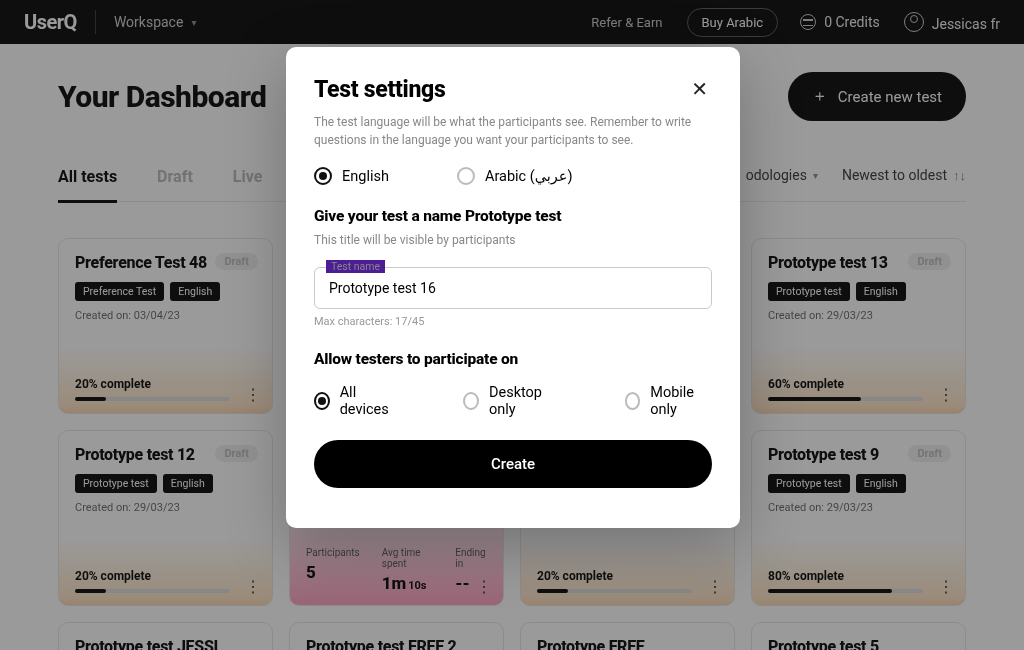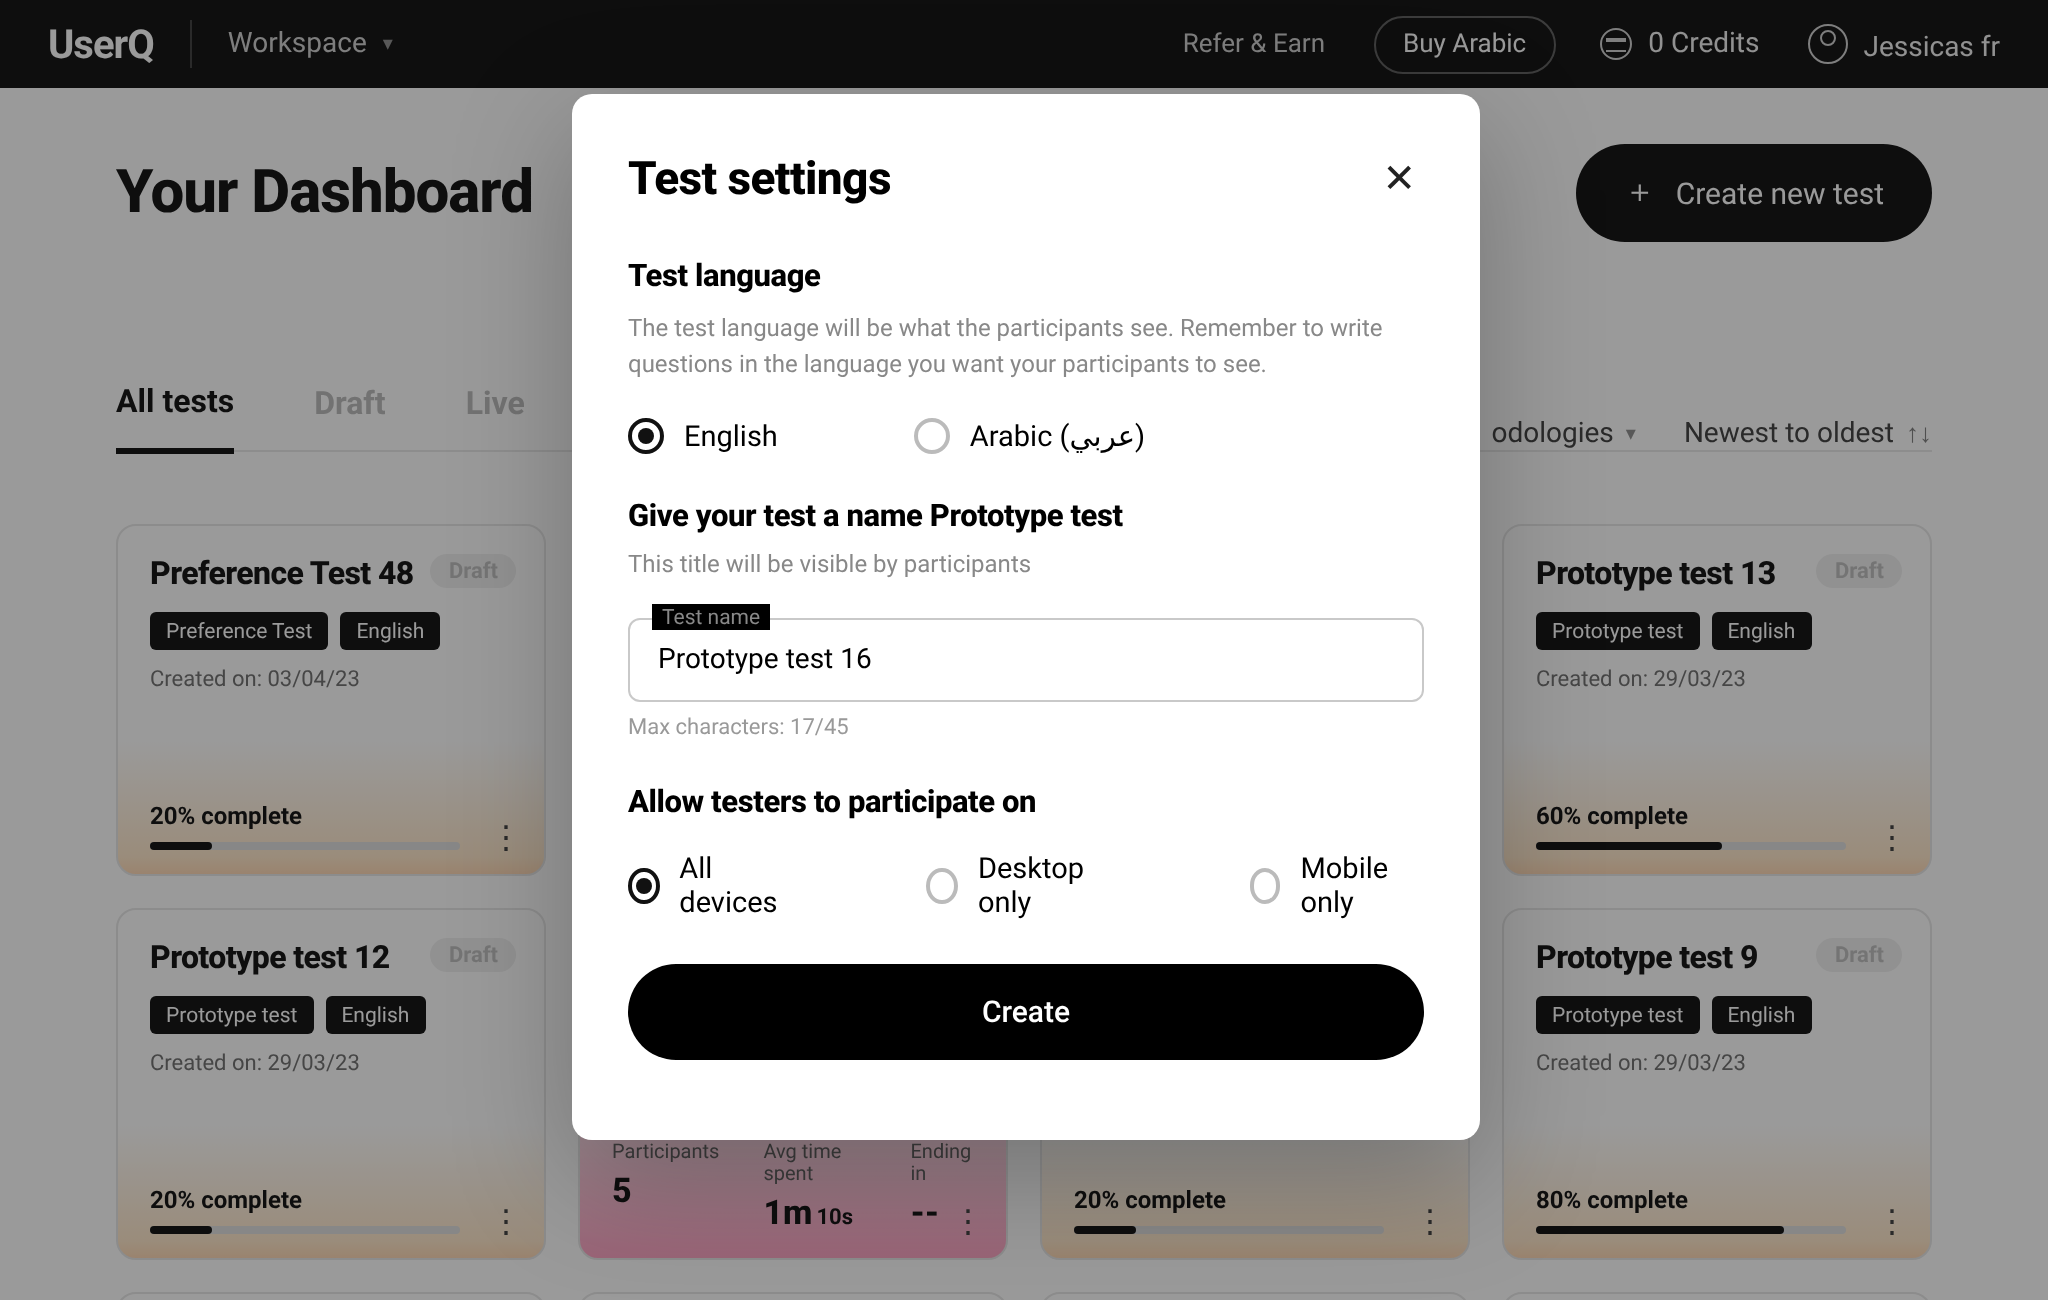--- a/index.html
+++ b/index.html
@@ -22,21 +22,21 @@
   .avatar-icon { width:20px; height:20px; border:1.5px solid #ccc; border-radius:50%; position:relative; }
   .avatar-icon::before { content:""; position:absolute; width:6px; height:6px; border:1.5px solid #ccc; border-radius:50%; top:2px; left:5px; }
 
   
   .page { padding: 28px 58px 0 58px; }
   .page-top { display:flex; align-items:center; }
   .page-title { font-size:30px; font-weight:800; letter-spacing:-0.5px; }
   .create-btn { margin-left:auto; background:#000; color:#fff; border-radius:28px; padding:14px 24px; display:flex; align-items:center; gap:10px; font-size:15px; cursor:pointer; }
   .plus { font-size:16px; font-weight:300; }
 
-  .tabs-row { display:flex; align-items:flex-end; border-bottom:1px solid #e7e7e7; margin-top:70px; }
+  .tabs-row { display:flex; align-items:flex-start; border-bottom:1px solid #e7e7e7; margin-top:46px; }
   .tab { padding:0 0 14px 0; margin-right:40px; color:#b6b6b6; font-size:16px; font-weight:700; cursor:pointer; }
   .tab.active { color:#000; border-bottom:3px solid #000; margin-bottom:-2px; }
   .filter-group { margin-left:auto; display:flex; align-items:center; gap:24px; color:#333; font-size:14px; }
   .filter { display:flex; align-items:center; gap:6px; cursor:pointer; }
   .sort-ic { font-size:13px; color:#777; }
 
   
   .grid { display:grid; grid-template-columns: repeat(4, 1fr); gap:16px; margin-top:36px; }
   .card { border:1px solid #e5e5e5; border-radius:10px; padding:14px 16px 12px 16px; height:176px; background: linear-gradient(180deg, #fff 0%, #fff 62%, #ffe6c7 95%, #ffd6b0 100%); position:relative; display:flex; flex-direction:column; }
   .card.pink { background: linear-gradient(180deg, #fff 0%, #fff 40%, #ffd0e0 70%, #ff9ec0 100%); }
@@ -70,21 +70,21 @@
   .section-h { font-size:15.5px; font-weight:800; margin-top:22px; letter-spacing:-0.2px; }
   .section-h.first { margin-top:24px; }
   .help { font-size:12px; color:#888; line-height:1.5; margin-top:8px; }
   .radio-row { display:flex; gap:68px; margin-top:18px; }
   .radio-row.devices { gap:66px; margin-top:16px; }
   .radio { display:flex; align-items:center; gap:10px; cursor:pointer; font-size:14.5px; }
   .r-outer { width:18px; height:18px; border:2px solid #111; border-radius:50%; display:flex; align-items:center; justify-content:center; }
   .r-outer.off { border-color:#bbb; }
   .r-inner { width:8px; height:8px; background:#111; border-radius:50%; }
   .field-wrap { position:relative; margin-top:18px; }
-  .field-label { position:absolute; top:-7px; left:12px; background:#000000; padding:0 5px; font-size:10.5px; color:#888; }
+  .field-label { position:absolute; top:-7px; left:12px; background:#4c1d95; padding:0 5px; font-size:10.5px; color:#888; }
   .text-input { width:100%; border:1px solid #c9c9c9; border-radius:6px; padding:12px 14px; font-size:14px; outline:none; }
   .counter { font-size:11px; color:#999; margin-top:6px; }
   .create-main { width:100%; background:#000; color:#fff; border:none; border-radius:26px; padding:15px 0; font-size:15px; font-weight:500; margin-top:22px; cursor:pointer; }
 </style>
 </head>
 <body>
 
 <div class="header">
   <div class="logo"><span>UserQ</span></div>
   <div class="hdr-divider"></div>
@@ -241,21 +241,20 @@
 </div>
 
 <div class="scrim"></div>
 
 <div class="modal">
   <div class="modal-top">
     <div class="modal-title">Test settings</div>
     <div class="close">✕</div>
   </div>
 
-  <div class="section-h first">Test language</div>
   <div class="help">The test language will be what the participants see. Remember to write questions in the language you want your participants to see.</div>
   <div class="radio-row">
     <div class="radio">
       <span class="r-outer">
           <span class="r-inner"></span>
         </span>
       <span>English</span>
     </div>
     <div class="radio">
       <span class="r-outer off"></span>

